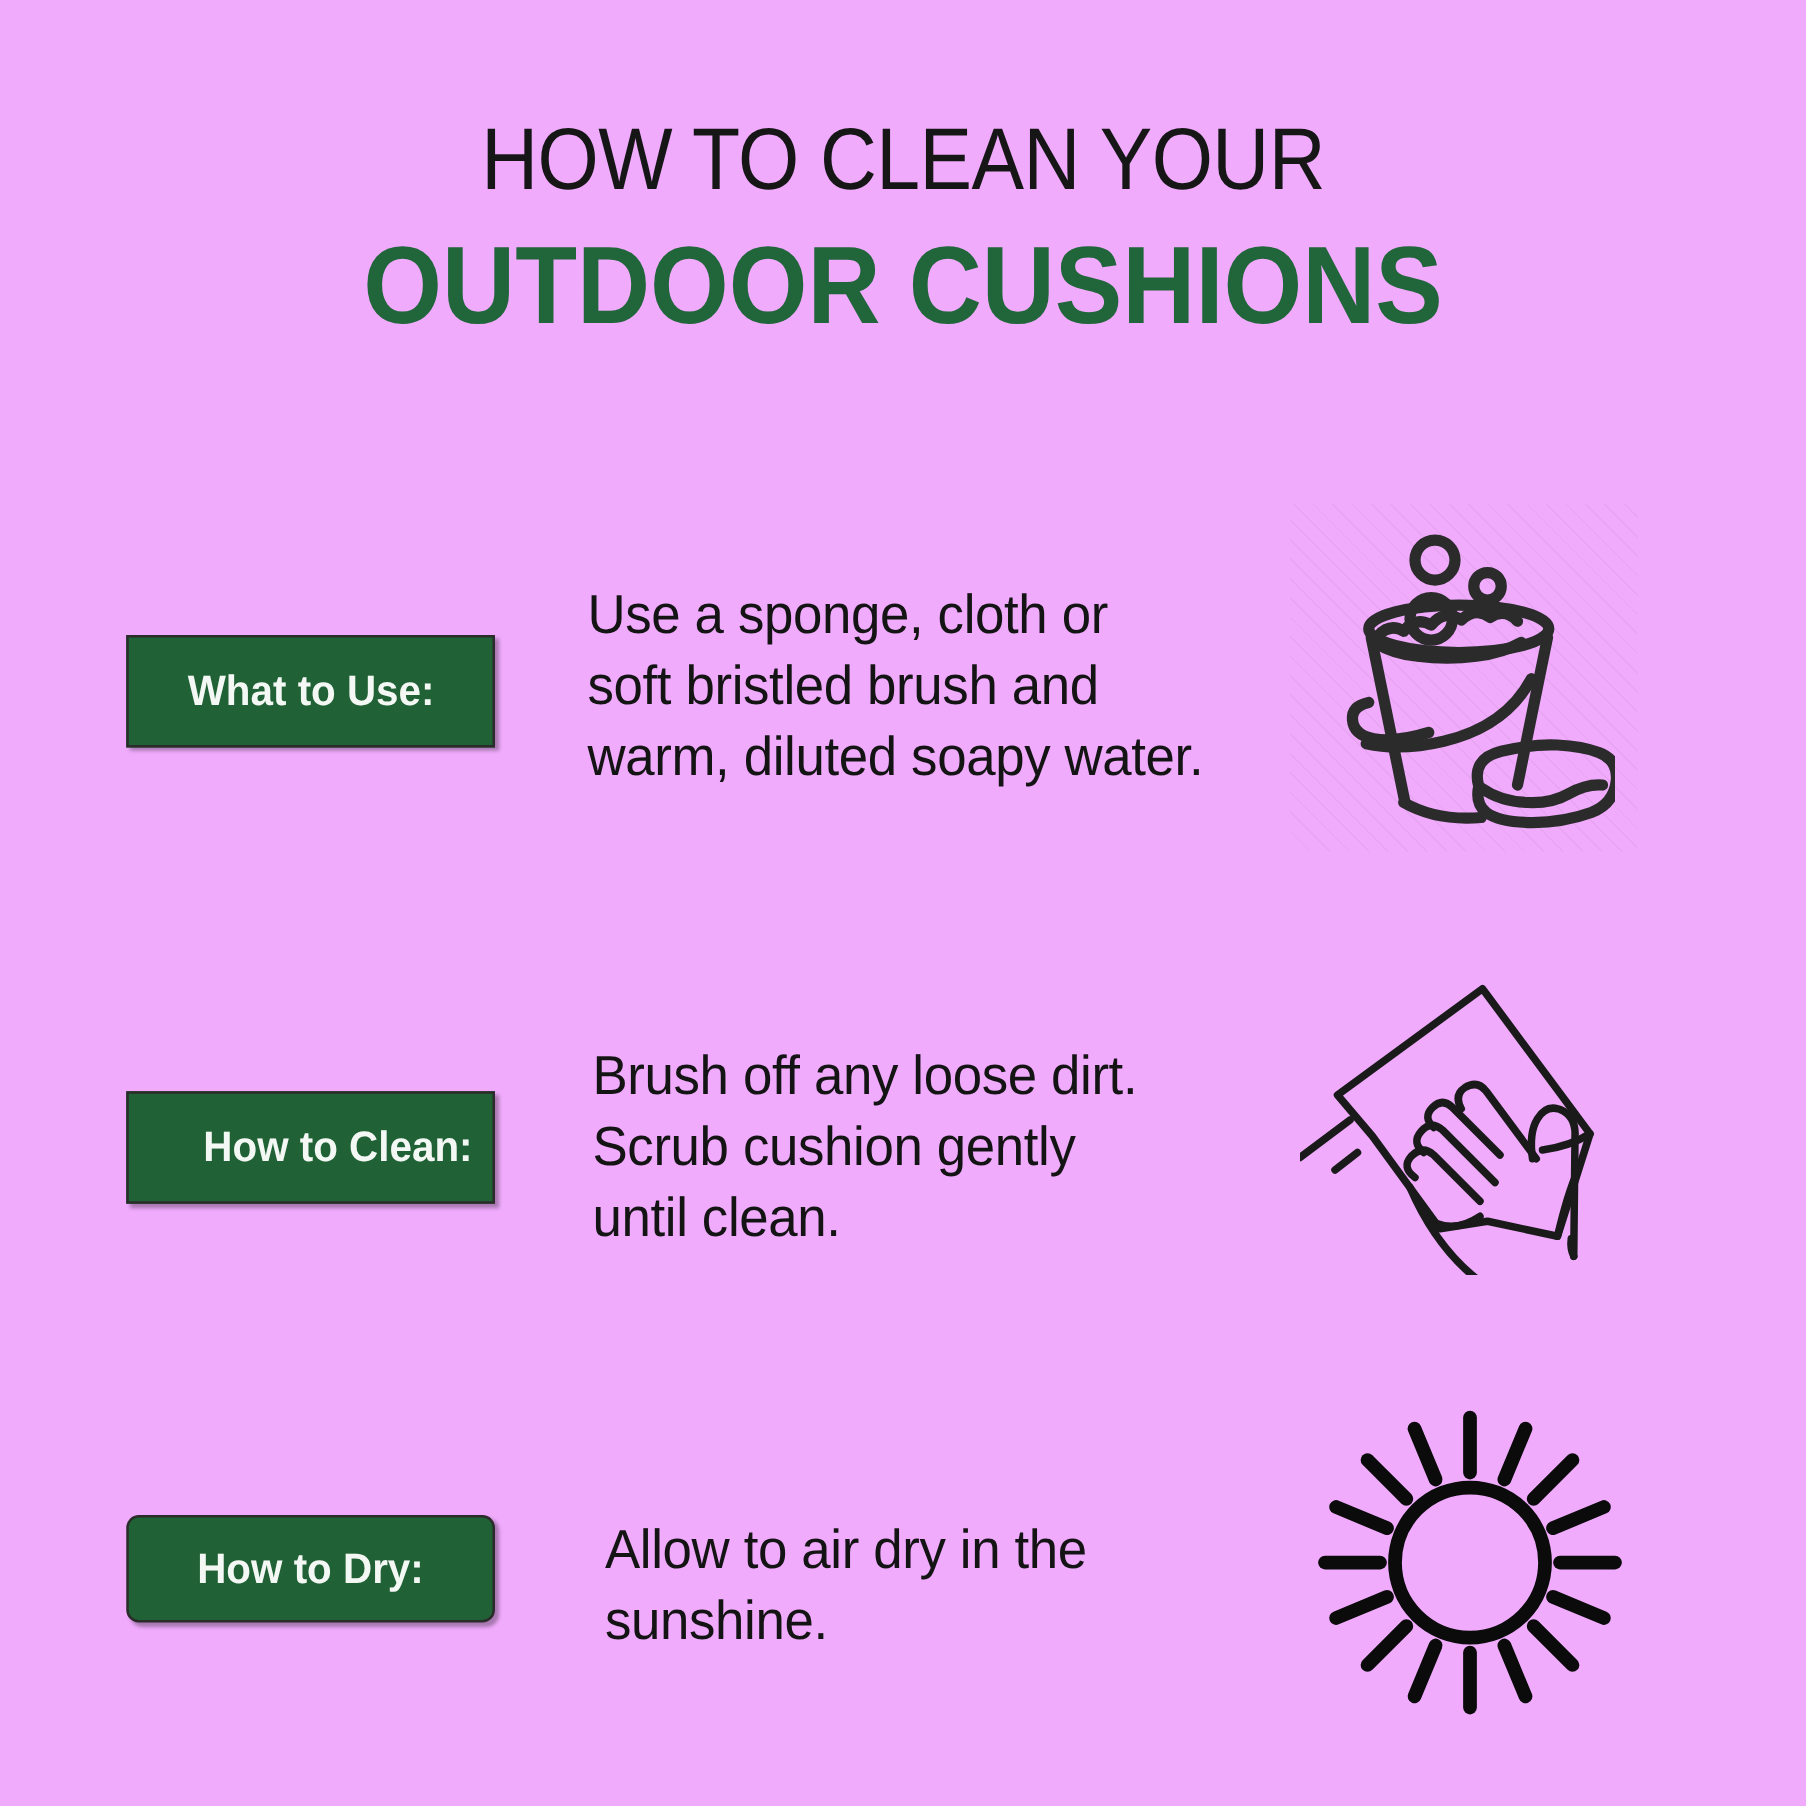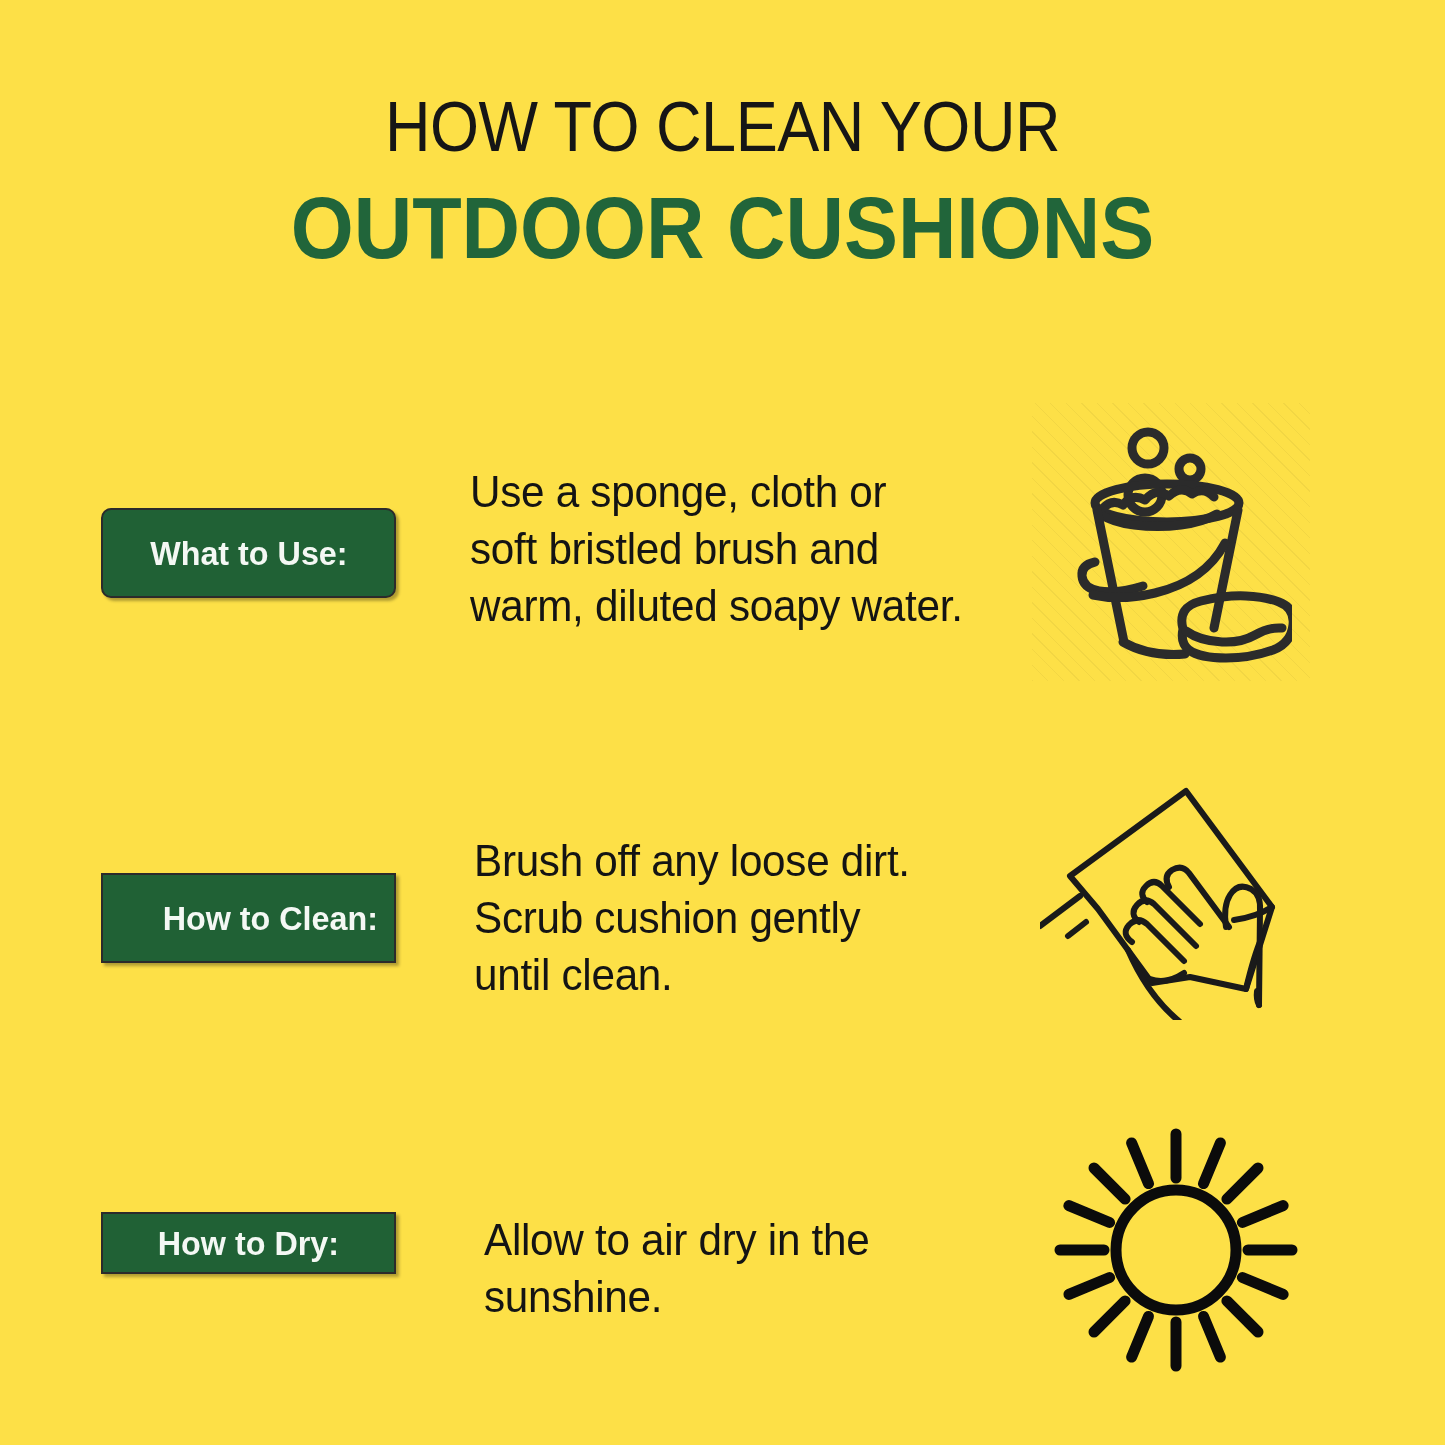--- a/index.html
+++ b/index.html
@@ -7,21 +7,21 @@
     padding: 0;
     background: #ffffff;
   }
   body {
     font-family: "Liberation Sans", sans-serif;
   }
   #page {
     position: relative;
     width: 1445px;
     height: 1445px;
-    background: #fde047;
+    background: #f0abfc;
     overflow: hidden;
   }
 
   
   .header {
     position: absolute;
     top: 92px;
     left: 0;
     width: 1445px;
     text-align: center;
@@ -122,21 +122,21 @@
 
 <div id="page">
 
   <div class="header">
     <div class="title-line1">HOW TO CLEAN YOUR</div>
     <div class="title-line2">OUTDOOR CUSHIONS</div>
   </div>
 
   <div class="row row-1">
 
-    <div class="label-box" style="top:113px; height:90px;border-radius:10px;">
+    <div class="label-box" style="top:113px; height:90px;">
       <span class="label-text">What to Use:</span>
     </div>
 
     <div class="body-text" style="left:470px; top:68px; width:560px;">Use a sponge, cloth or
 soft bristled brush and
 warm, diluted soapy water.</div>
 
     <div class="hatch"></div>
 
     <div class="icon-wrap" style="left:1062px; top:20px;">
@@ -198,21 +198,21 @@
         <path d="M88 180 q20 46 52 72 l22 42"></path>
         <path d="M219 235 q-3 -6 -2 -14"></path>
 
         <path d="M110 209 q16 6 34 -6"></path>
       </svg>
     </div>
   </div>
 
   <div class="row row-3">
 
-    <div class="label-box" style="top:107px; height:62px;">
+    <div class="label-box" style="top:107px; height:86px;border-radius:10px;">
       <span class="label-text">How to Dry:</span>
     </div>
 
     <div class="body-text" style="left:484px; top:106px; width:500px;">Allow to air dry in the
 sunshine.</div>
 
     <div class="icon-wrap" style="left:1046px; top:15px;">
       <svg width="260" height="260" viewBox="0 0 260 260" fill="none" stroke="#0b0b0b" stroke-width="11" stroke-linecap="round">
 
         <circle cx="130" cy="130" r="60" stroke-width="11"></circle>

